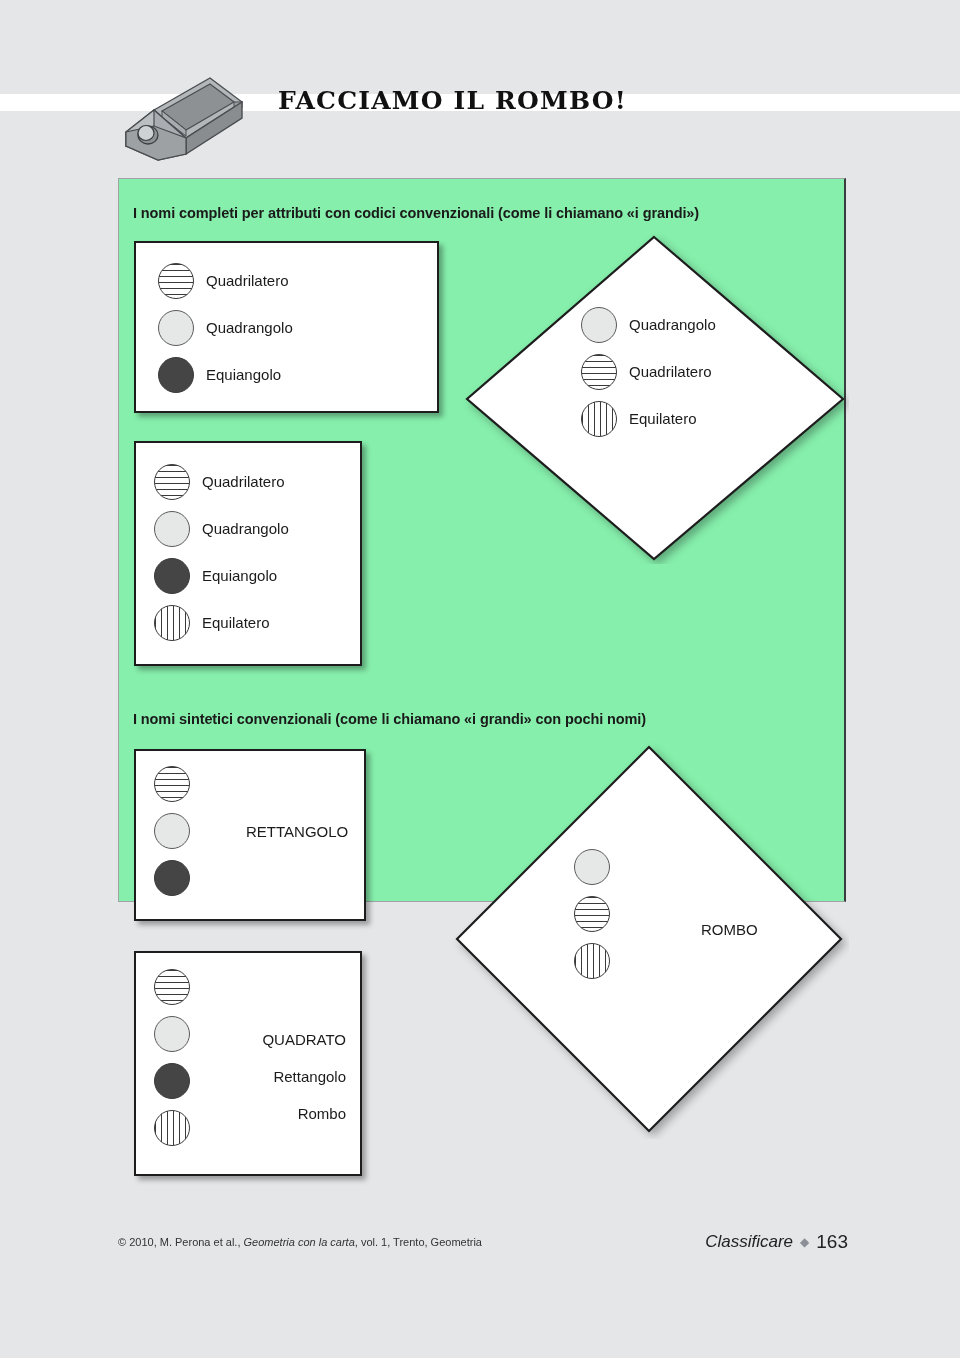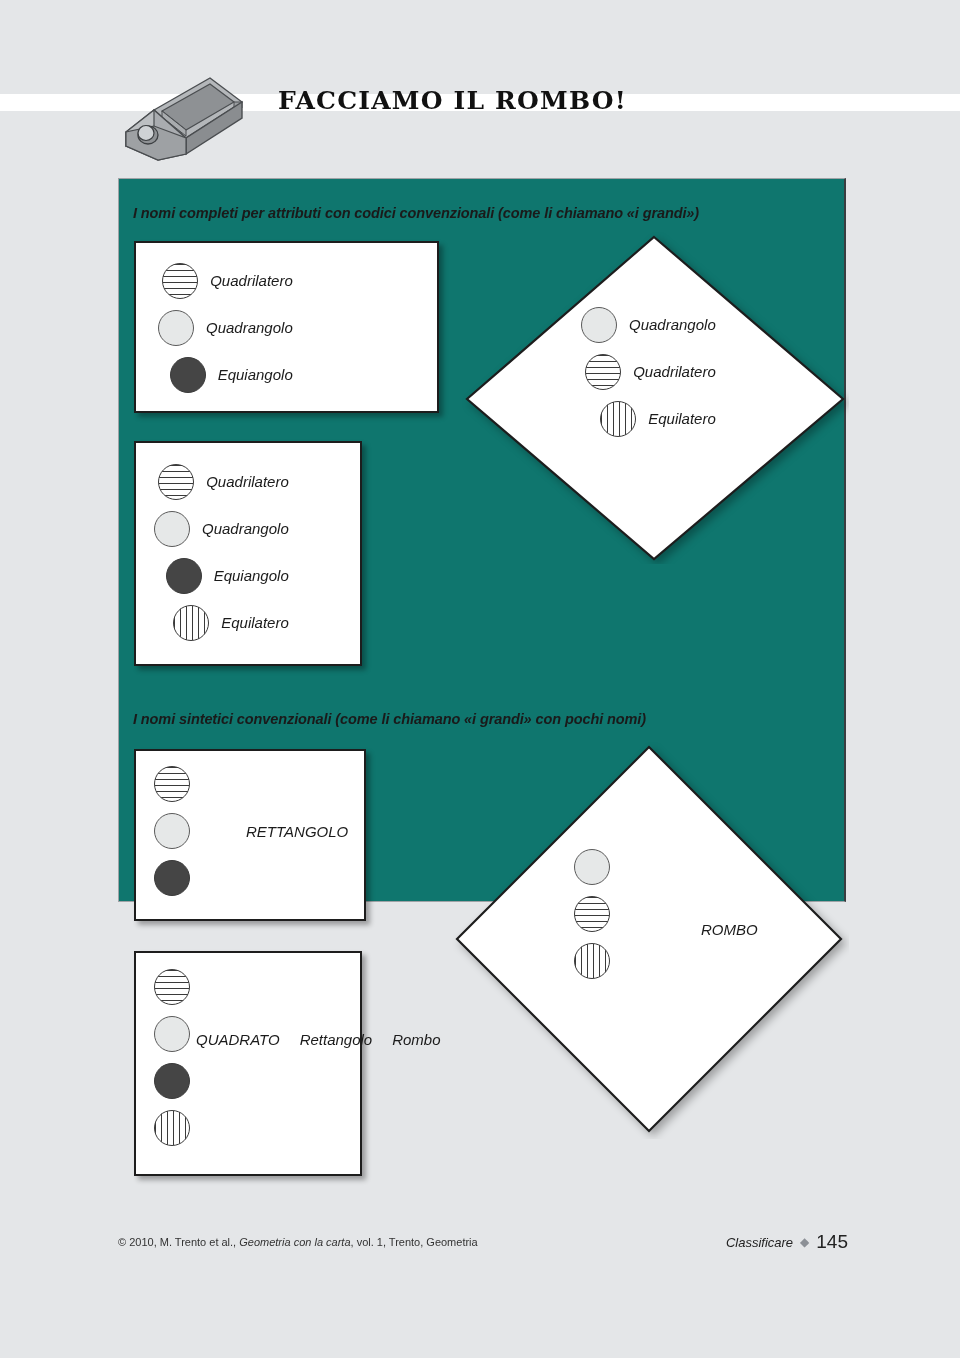--- a/index.html
+++ b/index.html
@@ -60,25 +60,24 @@
     white-space: nowrap;
   }
 
   
   .content-panel {
     position: absolute;
     left: 118px;
     top: 178px;
     width: 728px;
     height: 724px;
-    background: #0f766e;
+    background: #86efac;
     border: 1px solid #9fa3a6;
     border-right: 2px solid #3a3d40;
     box-sizing: border-box;
-    font-style: italic;
   }
 
   .section-heading {
     position: absolute;
     font-family: "Liberation Sans", sans-serif;
     font-weight: bold;
     font-size: 14.5px;
     color: #1a1a1a;
     letter-spacing: -0.1px;
     white-space: nowrap;
@@ -122,21 +121,20 @@
   #shape-diamond-2  { left: 330px; top: 560px; width: 400px; height: 400px; }
 
   
   .legend {
     position: absolute;
   }
   .legend-row {
     display: flex;
     align-items: center;
     height: 47px;
-    justify-content: flex-end;
   }
   .legend-label {
     font-family: "Liberation Sans", sans-serif;
     font-size: 15px;
     color: #1b1b1b;
     white-space: nowrap;
     margin-left: 12px;
   }
 
   
@@ -201,21 +199,21 @@
   #label-rettangolo { left: 110px; top: 72px; }
   #label-rombo      { left: 252px; top: 182px; }
 
   .label-stack {
     position: absolute;
     left: 60px;
     top: 78px;
     width: 150px;
     text-align: right;
     display: flex;
-    flex-direction: row;
+    flex-direction: column;
     gap: 20px;
   }
   .label-stack div {
     font-family: "Liberation Sans", sans-serif;
     font-size: 15px;
     color: #1b1b1b;
     white-space: nowrap;
   }
 
   
@@ -240,21 +238,21 @@
     position: absolute;
     right: 0;
     top: -5px;
     display: flex;
     align-items: center;
     gap: 7px;
   }
   .footer-section {
     font-family: "Liberation Sans", sans-serif;
     font-style: italic;
-    font-size: 13px;
+    font-size: 17px;
     color: #222222;
   }
   .footer-diamond {
     color: #8c9096;
     font-size: 12px;
   }
   .footer-page {
     font-family: "Liberation Sans", sans-serif;
     font-size: 19px;
     color: #222222;
@@ -388,21 +386,21 @@
           <span class="glyph glyph-hstripe"></span>
           <span class="glyph glyph-vstripe"></span>
         </div>
         <div class="big-label" id="label-rombo">ROMBO</div>
       </div>
     </div>
 
   </div>
 
   <div class="footer">
-    <div class="footer-left"><span>© 2010, M. Trento et al., </span><i>Geometria con la carta</i><span>, vol. 1, Trento, Geometria</span></div>
+    <div class="footer-left"><span>© 2010, M. Perona et al., </span><i>Geometria con la carta</i><span>, vol. 1, Trento, Geometria</span></div>
     <div class="footer-right">
       <span class="footer-section">Classificare</span>
       <span class="footer-diamond">◆</span>
-      <span class="footer-page">145</span>
+      <span class="footer-page">163</span>
     </div>
   </div>
 
 </div>
 
 </body></html>

